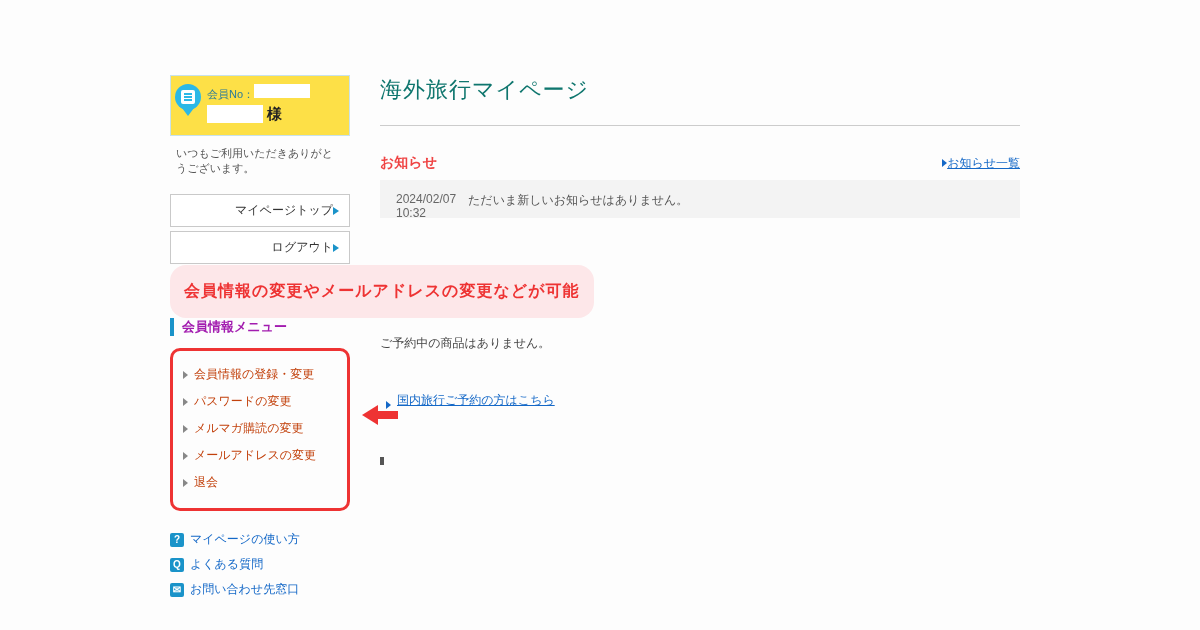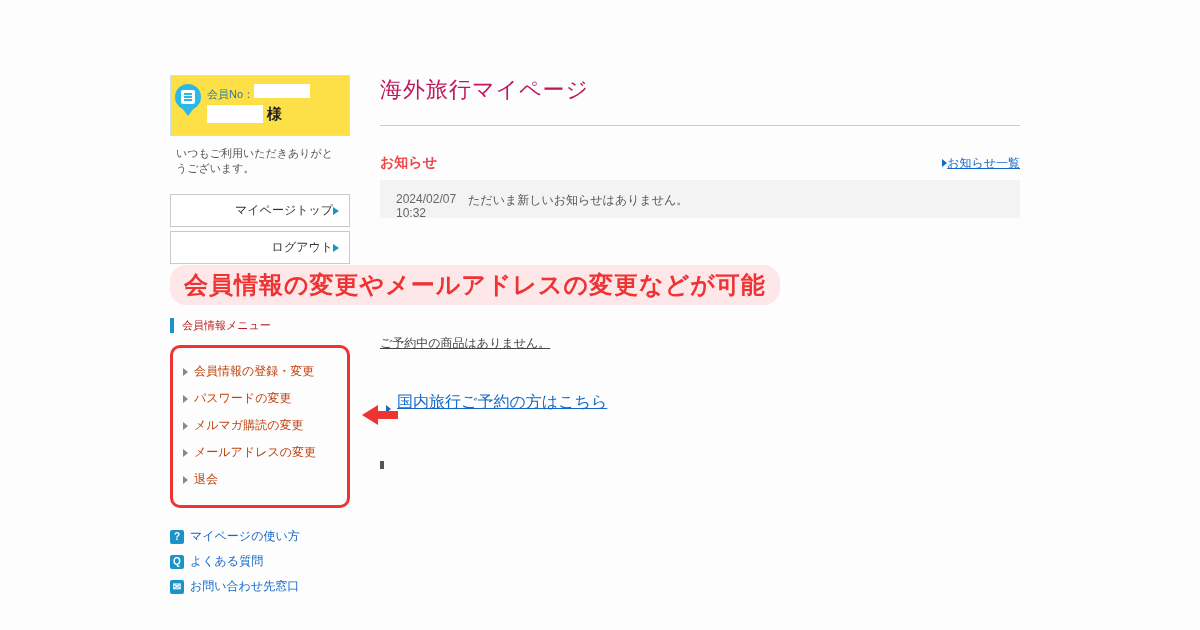--- a/index.html
+++ b/index.html
@@ -65,21 +65,21 @@
     font-size:12px; color:#333; margin-top:4px; cursor:pointer;
   }
   .tri-r {
     width:0;height:0;border-top:4px solid transparent;border-bottom:4px solid transparent;
     border-left:6px solid #1a93c9;
   }
   .section-title {
     margin-top: 54px;
     border-left: 4px solid #1a93c9;
     padding: 0 0 0 8px;
-    font-size: 11px; font-weight:normal; color:#b91c1c;
+    font-size: 13px; font-weight:bold; color:#a21caf;
   }
   .red-box {
     border: 3px solid #e33; border-radius: 10px;
     padding: 10px 8px 12px 8px;
     margin-top: 12px;
   }
   .menu-item {
     display:flex; align-items:center; gap:6px;
     font-size: 12px; color:#c2410c; padding:5px 2px; cursor:pointer;
   }
@@ -93,21 +93,21 @@
     font-size:12px; padding:4px 0; cursor:pointer;
   }
   .help-link .sq {
     width:14px;height:14px;border-radius:2px;background:#1a93c9;color:#fff;
     font-size:10px;font-weight:bold;display:flex;align-items:center;justify-content:center;
   }
   .help-link a { color:#1468c7; text-decoration:none; }
   
   .main { width: 640px; }
   .page-title {
-    font-size: 22px; color:#be185d; font-weight:500;
+    font-size: 22px; color:#0f766e; font-weight:500;
     padding-bottom: 20px; border-bottom: 1px solid #ccc;
     margin-bottom: 28px;
     letter-spacing: 1px;
   }
   .row {
     display:flex; justify-content:space-between; align-items:center;
     margin-bottom: 8px;
   }
   .row .h { font-size:14px; font-weight:bold; color:#ef4444; }
   .link-more { font-size:12px; color:#1468c7; display:flex; align-items:center; gap:0; cursor:pointer;}
@@ -115,30 +115,30 @@
   .link-more span { text-decoration: underline; }
   .notice-box {
     background:#f3f3f3; padding:12px 16px 0 16px; height:38px; overflow:hidden;
     display:flex; gap:12px; font-size:12px; color:#555;
   }
   .notice-box .date { color:#666; }
   .section-bar {
     border-left: 4px solid #555; padding:4px 0 4px 10px;
     font-size:15px; color:#222; margin-top: 58px; margin-bottom: 32px;
   }
-  .empty-msg { font-size:12px; color:#444; margin-bottom: 40px; text-decoration: underline; }
-  .inline-link { display:flex; align-items:flex-end; gap:6px; font-size:16px; margin-left:6px;}
+  .empty-msg { font-size:12px; color:#444; margin-bottom: 40px; }
+  .inline-link { display:flex; align-items:flex-end; gap:6px; font-size:12px; margin-left:6px;}
   .inline-link .tri{width:0;height:0;border-top:4px solid transparent;border-bottom:4px solid transparent;border-left:5px solid #1468c7;}
   .inline-link a { color:#1468c7; text-decoration:underline; cursor:pointer; }
   .section-bar2 { border-left:4px solid #555; height:8px; margin-top:48px; }
   
   .annot-banner {
     position:absolute; left:170px; top:265px;
     background: #fde7e9; color:#e33; font-weight:bold;
-    font-size: 24px; padding: 4px 14px; border-radius: 16px;
+    font-size: 16px; padding: 16px 14px; border-radius: 16px;
     letter-spacing: 1px;
   }
   .annot-arrow {
     position:absolute; left:362px; top:405px;
     display:flex; align-items:center;
   }
   .annot-arrow .head{
     width:0;height:0;border-top:10px solid transparent;border-bottom:10px solid transparent;
     border-right:16px solid #e33;
   }

